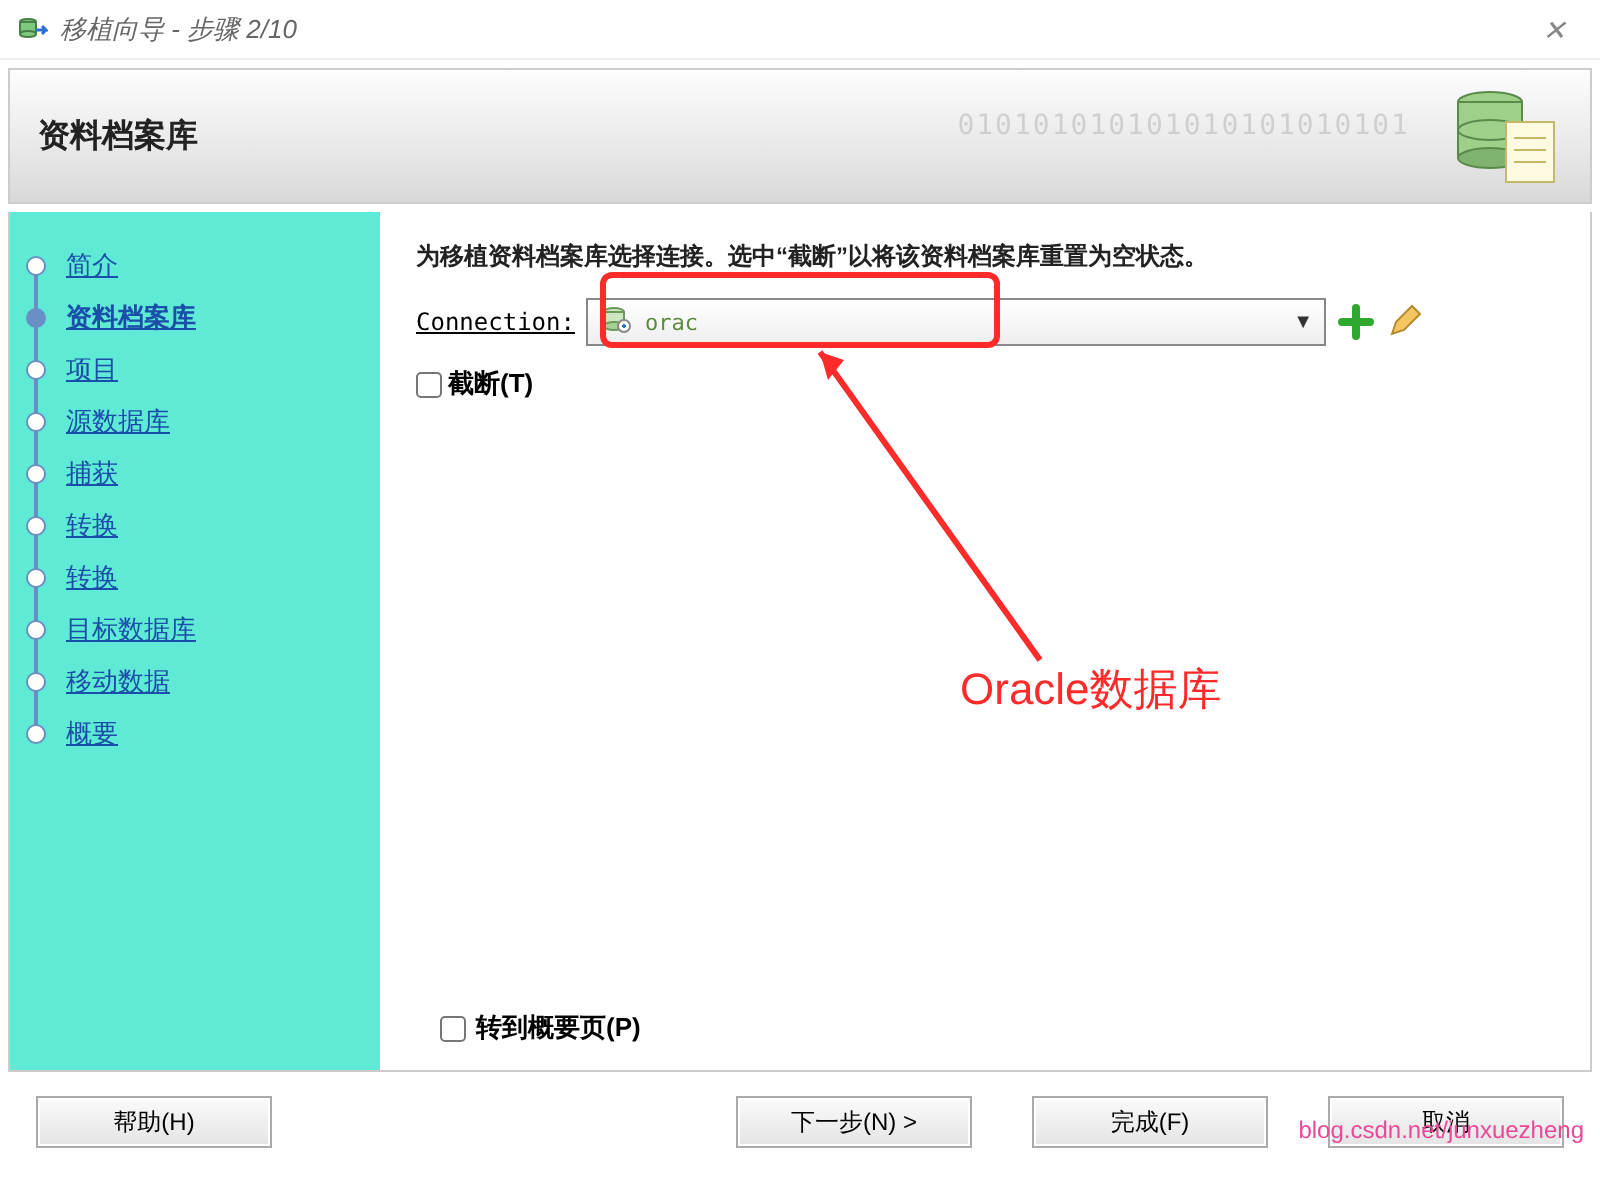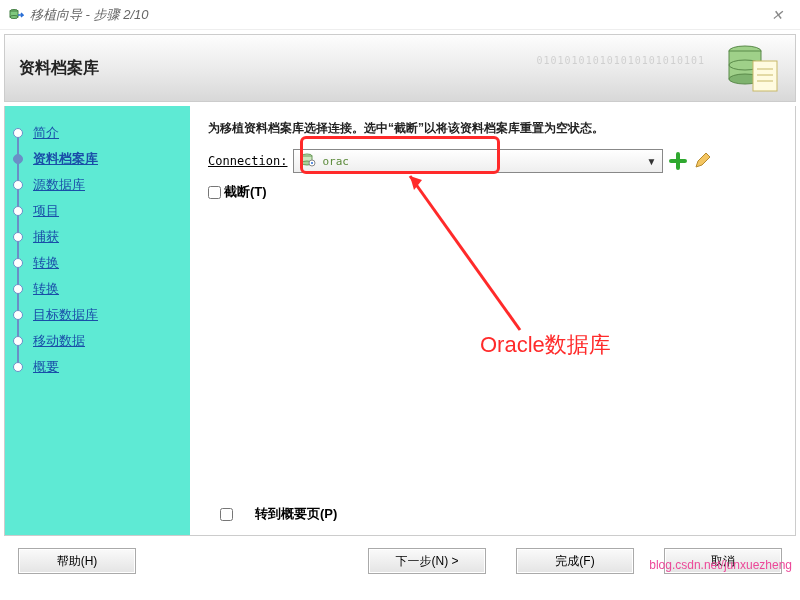--- a/index.html
+++ b/index.html
@@ -5,21 +5,21 @@
 * { box-sizing: border-box; margin: 0; padding: 0; }
 body { font-family: "Microsoft YaHei", SimSun, Arial, sans-serif; font-size: 12px; background: #fff; width: 800px; height: 600px; overflow: hidden; position: relative; }
 
 .titlebar { height: 30px; display: flex; align-items: center; padding: 0 8px; background: #fff; border-bottom: 1px solid #eee; font-style: italic; }
 .titlebar .app-icon { width: 16px; height: 16px; margin-right: 6px; }
 .titlebar .title-text { flex: 1; color: #666; font-size: 13px; }
 .titlebar .close { width: 30px; text-align: center; color: #888; font-size: 14px; cursor: pointer; }
 
 .header-band { height: 68px; background: linear-gradient(to bottom, #fdfdfd 0%, #e8e8e8 60%, #d8d8d8 100%); border: 1px solid #ccc; margin: 4px; position: relative; display: flex; align-items: center; padding-left: 14px; }
 .header-band h1 { font-size: 16px; font-weight: bold; color: #222; }
-.header-band .binary-bg { position: absolute; right: 90px; top: 20px; color: #bbb; font-size: 10px; letter-spacing: 1px; font-family: monospace; opacity: 0.6; }
+.header-band .binary-bg { position: absolute; right: 90px; top: 20px; color: #bbb; font-size: 14px; letter-spacing: 1px; font-family: monospace; opacity: 0.6; }
 .header-band .db-art { position: absolute; right: 12px; top: 6px; }
 
 .body-area { display: flex; height: 430px; margin: 0 4px; border-left: 1px solid #ccc; border-right: 1px solid #ccc; border-bottom: 1px solid #ccc; }
 
 .sidebar { width: 185px; padding: 14px 8px; background: #5eead4; }
 .step-item { display: flex; align-items: center; height: 26px; position: relative; }
 .step-item .node { width: 10px; height: 10px; border-radius: 50%; border: 1px solid #6a8fc7; background: #fff; margin-right: 10px; position: relative; z-index: 2; }
 .step-item .connector { position: absolute; left: 4px; top: 13px; width: 2px; height: 26px; background: #6a8fc7; z-index: 1; }
 .step-item:last-child .connector { display: none; }
 .step-item a { color: #1a4ea8; text-decoration: underline; cursor: pointer; font-size: 13px; }
@@ -31,21 +31,21 @@
 .instruction { font-size: 12px; color: #222; margin-bottom: 12px; font-weight: bold; }
 .conn-row { display: flex; align-items: center; gap: 6px; margin-bottom: 10px; }
 .conn-label { font-family: monospace; font-size: 12px; text-decoration: underline; }
 .conn-select { flex: 0 0 370px; height: 24px; border: 1px solid #888; background: linear-gradient(#fff,#eee); display: flex; align-items: center; padding: 0 6px; position: relative; }
 .conn-select .db-mini { margin-right: 6px; }
 .conn-select .conn-value { color: #5b8a3a; font-family: monospace; font-size: 11px; }
 .conn-select .arrow { position: absolute; right: 6px; font-size: 10px; color: #333; }
 .icon-btn { width: 18px; height: 18px; cursor: pointer; }
 .checkbox-row { display: flex; align-items: center; gap: 3px; margin-top: 4px; font-size: 13px; font-weight: bold; }
 .checkbox-row input { width: 13px; height: 13px; }
-.bottom-check { position: absolute; bottom: 12px; left: 30px; display: flex; align-items: center; gap: 22px; font-size: 13px; font-weight: bold; }
+.bottom-check { position: absolute; bottom: 12px; left: 30px; display: flex; align-items: center; gap: 5px; font-size: 13px; font-weight: bold; }
 
 .button-bar { height: 50px; display: flex; align-items: center; gap: 30px; padding: 0 18px; background: #fff; }
 .button-bar .spacer { flex: 1; }
 .wiz-btn { min-width: 118px; height: 26px; background: linear-gradient(#fafafa,#e4e4e4); border: 1px solid #aaa; box-shadow: inset 0 0 0 1px #fff; font-size: 12px; cursor: pointer; }
 
 
 .red-box { position: absolute; border: 3px solid #ff2a2a; border-radius: 6px; pointer-events: none; }
 .red-box.conn { left: 300px; top: 136px; width: 200px; height: 38px; }
 .red-arrow { position: absolute; pointer-events: none; }
 .red-label { position: absolute; color: #ff2a2a; font-size: 22px; pointer-events: none; }
@@ -97,26 +97,26 @@
       <a>简介</a>
     </div>
     <div class="step-item current">
       <span class="node"></span>
         <span class="connector"></span>
       <a>资料档案库</a>
     </div>
     <div class="step-item">
       <span class="node"></span>
         <span class="connector"></span>
+      <a>项目</a>
+    </div>
+    <div class="step-item">
+      <span class="node"></span>
+        <span class="connector"></span>
       <a>源数据库</a>
-    </div>
-    <div class="step-item">
-      <span class="node"></span>
-        <span class="connector"></span>
-      <a>项目</a>
     </div>
     <div class="step-item">
       <span class="node"></span>
         <span class="connector"></span>
       <a>捕获</a>
     </div>
     <div class="step-item">
       <span class="node"></span>
         <span class="connector"></span>
       <a>转换</a>

